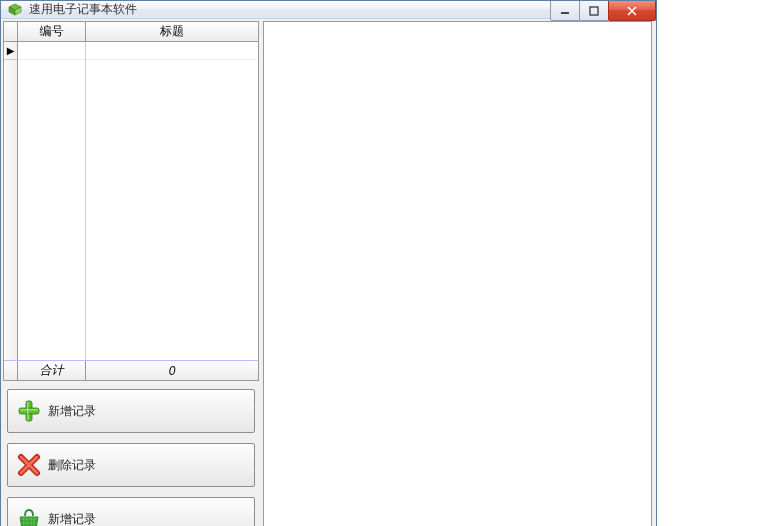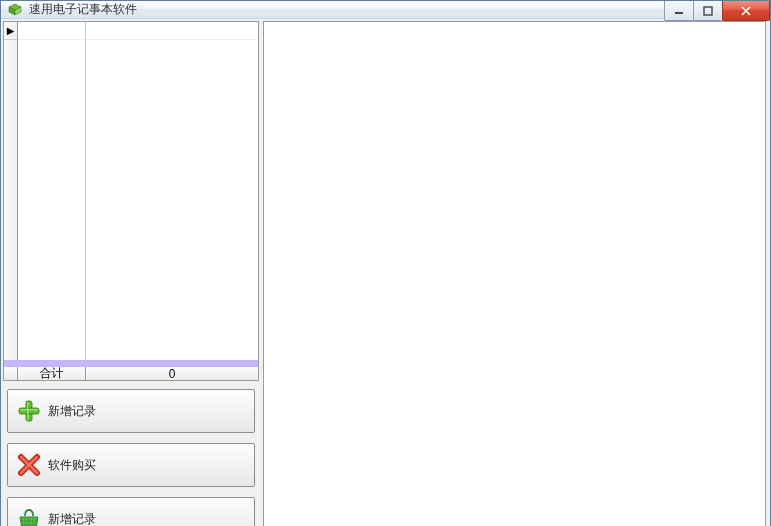--- a/index.html
+++ b/index.html
@@ -1,19 +1,19 @@
 <!DOCTYPE html>
 <html><head>
   <meta charset="utf-8">
   <style>
     * { box-sizing: border-box; margin: 0; padding: 0; }
     body { font-family: "Microsoft YaHei", "SimSun", Arial, sans-serif; font-size: 12px; background: #fff; }
     
     .window {
-      width: 771px; height: 526px;
+      width: 657px; height: 526px;
       border: 1px solid #5a7fa0;
       background: #f0f0f0;
       display: flex; flex-direction: column;
       position: relative;
     }
     
     .titlebar {
       height: 28px;
       background: linear-gradient(to bottom, #fdfdfe, #eef2f7 45%, #e3e9f2 46%, #dde6f1);
       border-bottom: 1px solid #c8d2e0;
@@ -87,21 +87,21 @@
     .row-indicator {
       height: 18px; display: flex; align-items: center; justify-content: center;
       border-bottom: 1px solid #ccc;
       font-size: 10px; color: #000;
     }
     .data-cols { flex: 1; display: flex; }
     .dcol1 { width: 68px; border-right: 1px solid #ccc; }
     .dcol2 { flex: 1; }
     .dcell { height: 18px; border-bottom: 1px solid #eee; }
     
-    .tfoot { display: flex; height: 20px; border-top: 7px solid #c4b5fd; }
+    .tfoot { display: flex; height: 20px; border-top: 1px solid #c4b5fd; font-style: italic; }
     .tf {
       background: linear-gradient(to bottom, #fdfdfd, #ececec);
       border-right: 1px solid #999;
       display: flex; align-items: center; justify-content: center;
       font-size: 12px;
     }
     .tf.rowhead { width: 14px; }
     .tf.col1 { width: 68px; }
     .tf.col2 { flex: 1; border-right: none; }
     
@@ -162,20 +162,25 @@
             <path d="M2 1 L10 9 M10 1 L2 9" stroke="#fff" stroke-width="1.6"></path>
           </svg>
       </div>
     </div>
   </div>
 
   <div class="client">
     <div class="left-pane">
 
       <div class="table-wrap">
+        <div class="thead">
+          <div class="th rowhead"></div>
+          <div class="th col1">编号</div>
+          <div class="th col2">标题</div>
+        </div>
         <div class="tbody">
           <div class="rowhead-col">
             <div class="row-indicator">▶</div>
           </div>
           <div class="data-cols">
             <div class="dcol1">
               <div class="dcell"></div>
             </div>
             <div class="dcol2">
               <div class="dcell"></div>
@@ -201,21 +206,21 @@
           </span>
           <span>新增记录</span>
         </div>
         <div class="btn">
           <span class="icon">
             <svg width="26" height="26" viewBox="0 0 26 26">
               <path d="M5 5 L21 21 M21 5 L5 21" stroke="#c82a1a" stroke-width="6" stroke-linecap="round"></path>
               <path d="M5 5 L21 21 M21 5 L5 21" stroke="#f0725c" stroke-width="2.5" stroke-linecap="round"></path>
             </svg>
           </span>
-          <span>软件购买</span>
+          <span>删除记录</span>
         </div>
         <div class="btn">
           <span class="icon">
             <svg width="26" height="26" viewBox="0 0 26 26">
               <path d="M9 10 Q9 4 13 4 Q17 4 17 10" fill="none" stroke="#2e8a3a" stroke-width="1.8"></path>
               <path d="M4 11 L22 11 L20 22 L6 22 Z" fill="#5fc43f" stroke="#2e8a3a" stroke-width="1"></path>
               <path d="M6 11 L6.5 22 M9 11 L9.2 22 M12 11 L12 22 M14 11 L14 22 M17 11 L16.8 22 M20 11 L19.5 22" stroke="#2e8a3a" stroke-width="0.7"></path>
               <path d="M4 15 L22 15 M4.5 19 L21.5 19" stroke="#2e8a3a" stroke-width="0.7"></path>
             </svg>
           </span>

